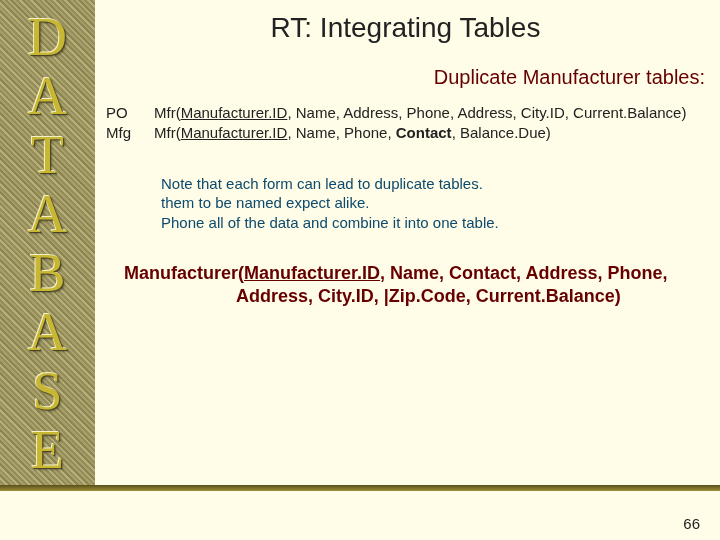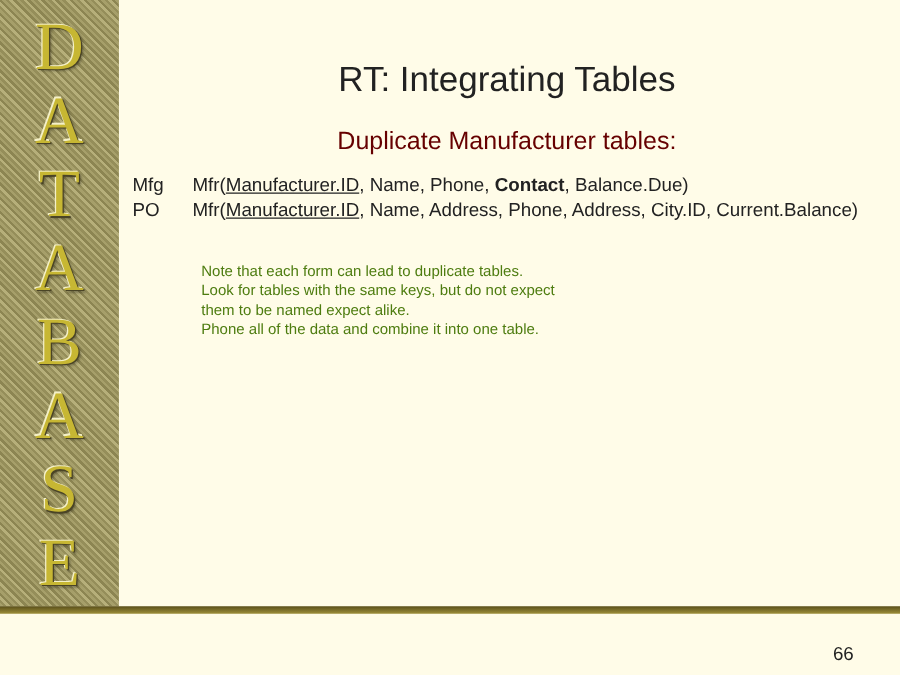--- a/index.html
+++ b/index.html
@@ -51,57 +51,56 @@
     width: 615px;
     height: 540px;
     padding: 12px 10px 0 6px;
   }
   .title {
     text-align: center;
     font-size: 28px;
     color: #222;
     margin-bottom: 22px;
     font-weight: 400;
-    margin-top: 36px;
   }
   .subtitle {
-    text-align: center;
+    text-align: right;
     font-size: 20px;
     color: #660000;
     margin-bottom: 14px;
     font-weight: 400;
   }
   .schema-block {
     font-size: 15px;
     color: #222;
     line-height: 1.35;
     margin-bottom: 30px;
   }
   .schema-row { white-space: nowrap; }
   .schema-prefix { display: inline-block; width: 48px; }
   .note-block {
-    font-size: 12px;
-    color: #4d7c0f;
+    font-size: 15px;
+    color: #0c4a6e;
     line-height: 1.3;
     margin: 0 0 30px 55px;
     max-width: 500px;
   }
   .result-block {
     font-size: 18px;
     color: #660000;
     font-weight: bold;
     line-height: 1.3;
     margin-left: 18px;
   }
   .result-block .indent2 { padding-left: 112px; display: inline-block; }
   .ul { text-decoration: underline; }
   .bold { font-weight: bold; }
   .pagenum {
     position: absolute;
-    right: 37px;
+    right: 20px;
     bottom: 8px;
     font-size: 15px;
     color: #222;
   }
 </style>
 </head>
 <body>
 
 <div class="slide">
 
@@ -117,30 +116,37 @@
   </div>
 
   <div class="underline-bar"></div>
 
   <div class="content">
     <div class="title">RT: Integrating Tables</div>
     <div class="subtitle">Duplicate Manufacturer tables:</div>
 
     <div class="schema-block">
       <div class="schema-row">
-        <span class="schema-prefix">Mfg</span><span>Mfr(</span><span class="ul">Manufacturer.ID</span><span>, Name, Phone, </span><span class="bold">Contact</span><span>, Balance.Due)</span>
+        <span class="schema-prefix">PO</span><span>Mfr(</span><span class="ul">Manufacturer.ID</span><span>, Name, Address, Phone, Address, City.ID, Current.Balance)</span>
       </div>
       <div class="schema-row">
-        <span class="schema-prefix">PO</span><span>Mfr(</span><span class="ul">Manufacturer.ID</span><span>, Name, Address, Phone, Address, City.ID, Current.Balance)</span>
+        <span class="schema-prefix">Mfg</span><span>Mfr(</span><span class="ul">Manufacturer.ID</span><span>, Name, Phone, </span><span class="bold">Contact</span><span>, Balance.Due)</span>
       </div>
     </div>
 
     <div class="note-block">
       <div>Note that each form can lead to duplicate tables.</div>
-      <div>Look for tables with the same keys, but do not expect</div>
       <div>them to be named expect alike.</div>
       <div>Phone all of the data and combine it into one table.</div>
     </div>
 
+    <div class="result-block">
+      <div>
+        <span>Manufacturer(</span><span class="ul">Manufacturer.ID</span><span>, Name, Contact, Address, Phone,</span>
+      </div>
+      <div>
+        <span class="indent2">Address, City.ID, |Zip.Code, Current.Balance)</span>
+      </div>
+    </div>
   </div>
 
   <div class="pagenum">66</div>
 </div>
 
 </body></html>

